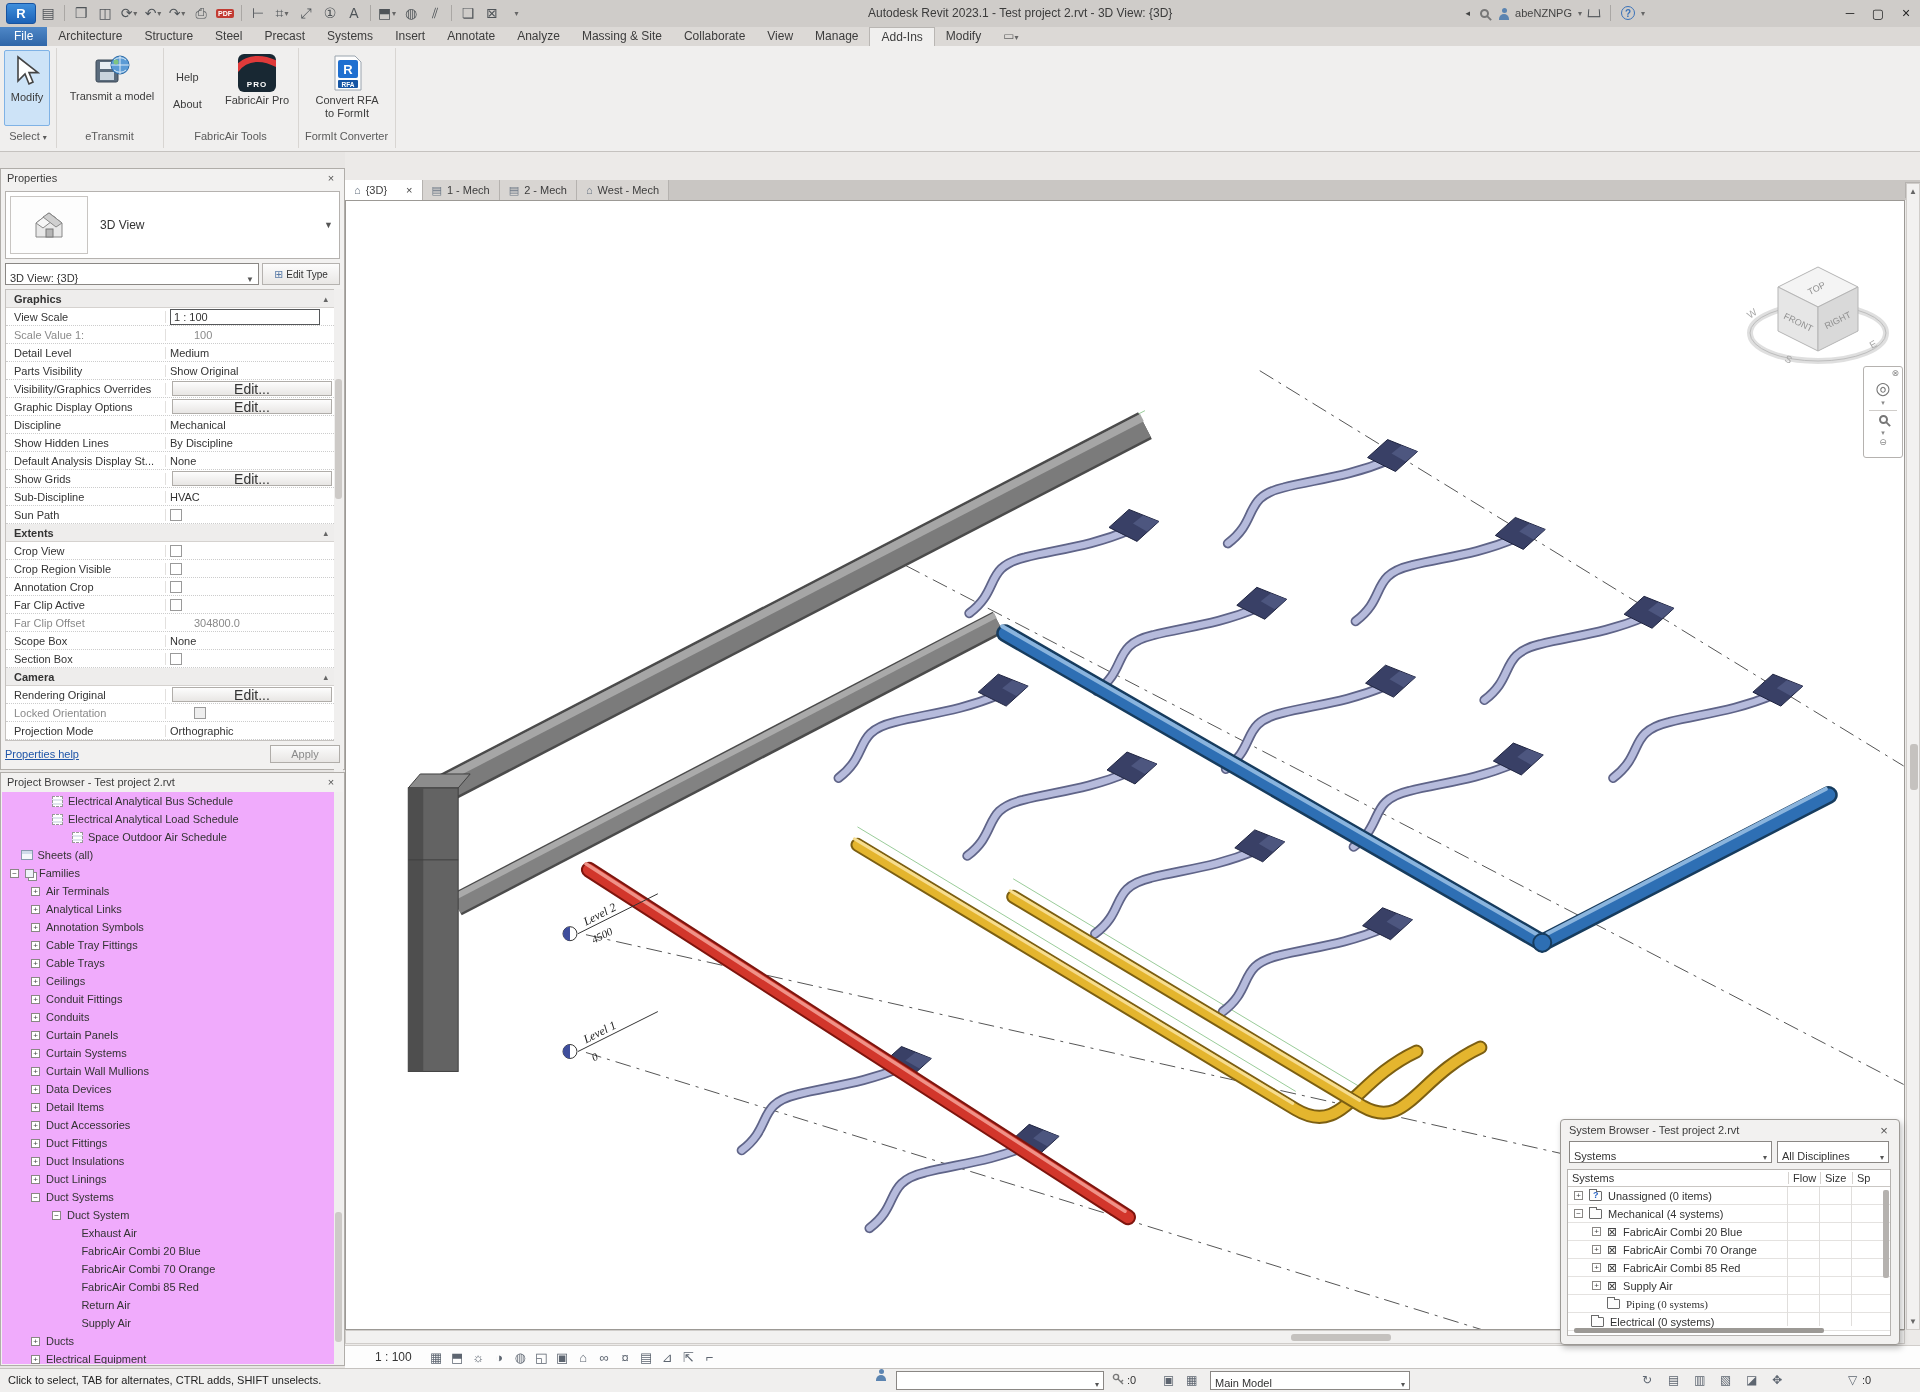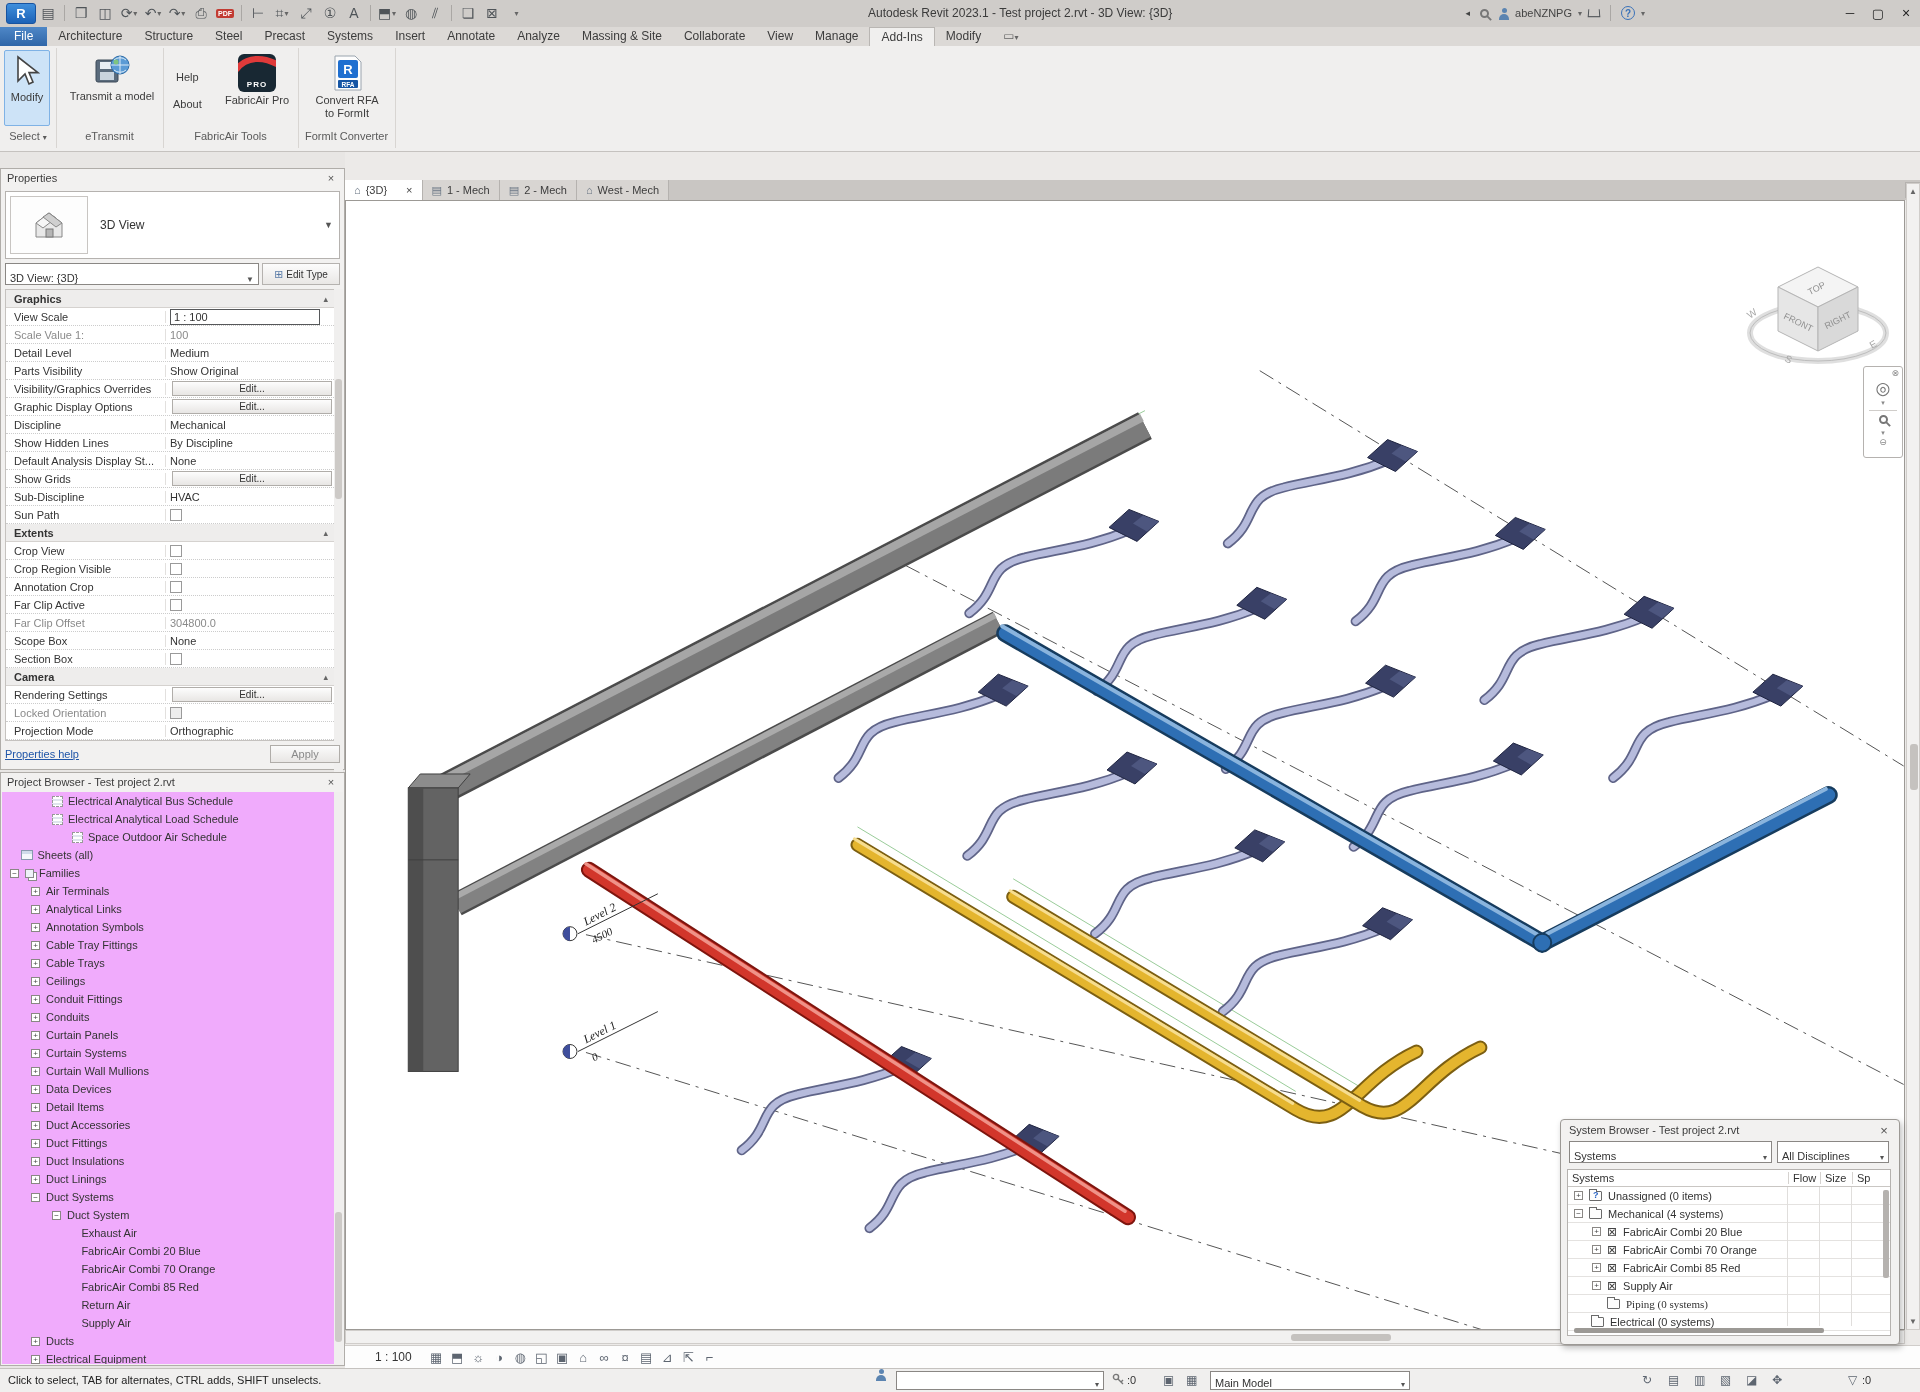--- a/index.html
+++ b/index.html
@@ -49,23 +49,23 @@
   .combo .drop { margin-left:auto; font-size:8px; color:#555; }
   #type-selector { flex:1; }
   #edit-type { width:78px; border:1px solid #b5b2af; background:linear-gradient(#fcfcfc,#e9e7e5); display:flex; align-items:center; justify-content:center; gap:3px; font-size:10px; }
   #propgrid { position:absolute; left:4px; top:120px; width:330px; background:#fff; border:1px solid #c5c2bf; }
   .prow { display:flex; height:18px; border-bottom:1px dotted #ccc; align-items:center; background:#fff; }
   .prow .pl { width:160px; padding-left:8px; border-right:1px solid #e2e0de; overflow:hidden; white-space:nowrap; }
   .prow .pv { flex:1; padding-left:4px; display:flex; align-items:center; height:100%; overflow:hidden; white-space:nowrap; }
   .prow.sec { background:#eeedec; border-bottom:1px solid #d5d2cf; font-weight:bold; }
   .prow.sec .pl { border-right:none; width:auto; flex:1; }
   .prow.sec .caret { margin-left:auto; margin-right:6px; font-weight:normal; font-size:9px; color:#666; }
-  .prow.dis { color:#8a8a8a; }
+  .prow.dis { color:#8a8a8a;gap:24px; }
   .editbtn { flex:1; margin:1px 2px; height:15px; border:1px solid #b0ada9; background:linear-gradient(#fdfdfd,#e8e6e4);
-    display:flex; align-items:center; justify-content:center; font-size:10px; color:#333; }
+    display:flex; align-items:center; justify-content:center; font-size:14px; color:#333; }
   .chk { width:12px; height:12px; border:1px solid #9a9a9a; background:#fff; }
   .vfield { border:1px solid #56585a; background:#fff; padding:0 3px; height:16px; display:flex; align-items:center; min-width:150px; }
   #prop-footer { position:absolute; left:4px; bottom:6px; width:335px; display:flex; align-items:center; }
   #prop-help { color:#1f55a8; text-decoration:underline; }
   #apply-btn { margin-left:auto; width:70px; height:18px; border:1px solid #b0ada9; background:linear-gradient(#fbfbfb,#e8e6e4);
     color:#8a8a8a; display:flex; align-items:center; justify-content:center; }
   .vscroll { position:absolute; right:1px; width:9px; background:#f0efee; }
   .vthumb { position:absolute; left:1px; width:7px; background:#cdcac7; border-radius:3px; }
   
   #projbrowser { top:772px; height:594px; }
@@ -391,21 +391,21 @@
         <span class="pl">Section Box</span>
         <span class="pv">
           <span class="chk"></span>
         </span>
       </div>
       <div class="prow sec">
         <span class="pl">Camera</span>
         <span class="caret">▴</span>
       </div>
       <div class="prow">
-        <span class="pl">Rendering Settings</span>
+        <span class="pl">Rendering Original</span>
         <span class="pv">
           <span class="editbtn">Edit...</span>
         </span>
       </div>
       <div class="prow dis">
         <span class="pl">Locked Orientation</span>
         <span class="pv">
           <span class="chk" style="background: rgb(238, 238, 238);"></span>
         </span>
       </div>

